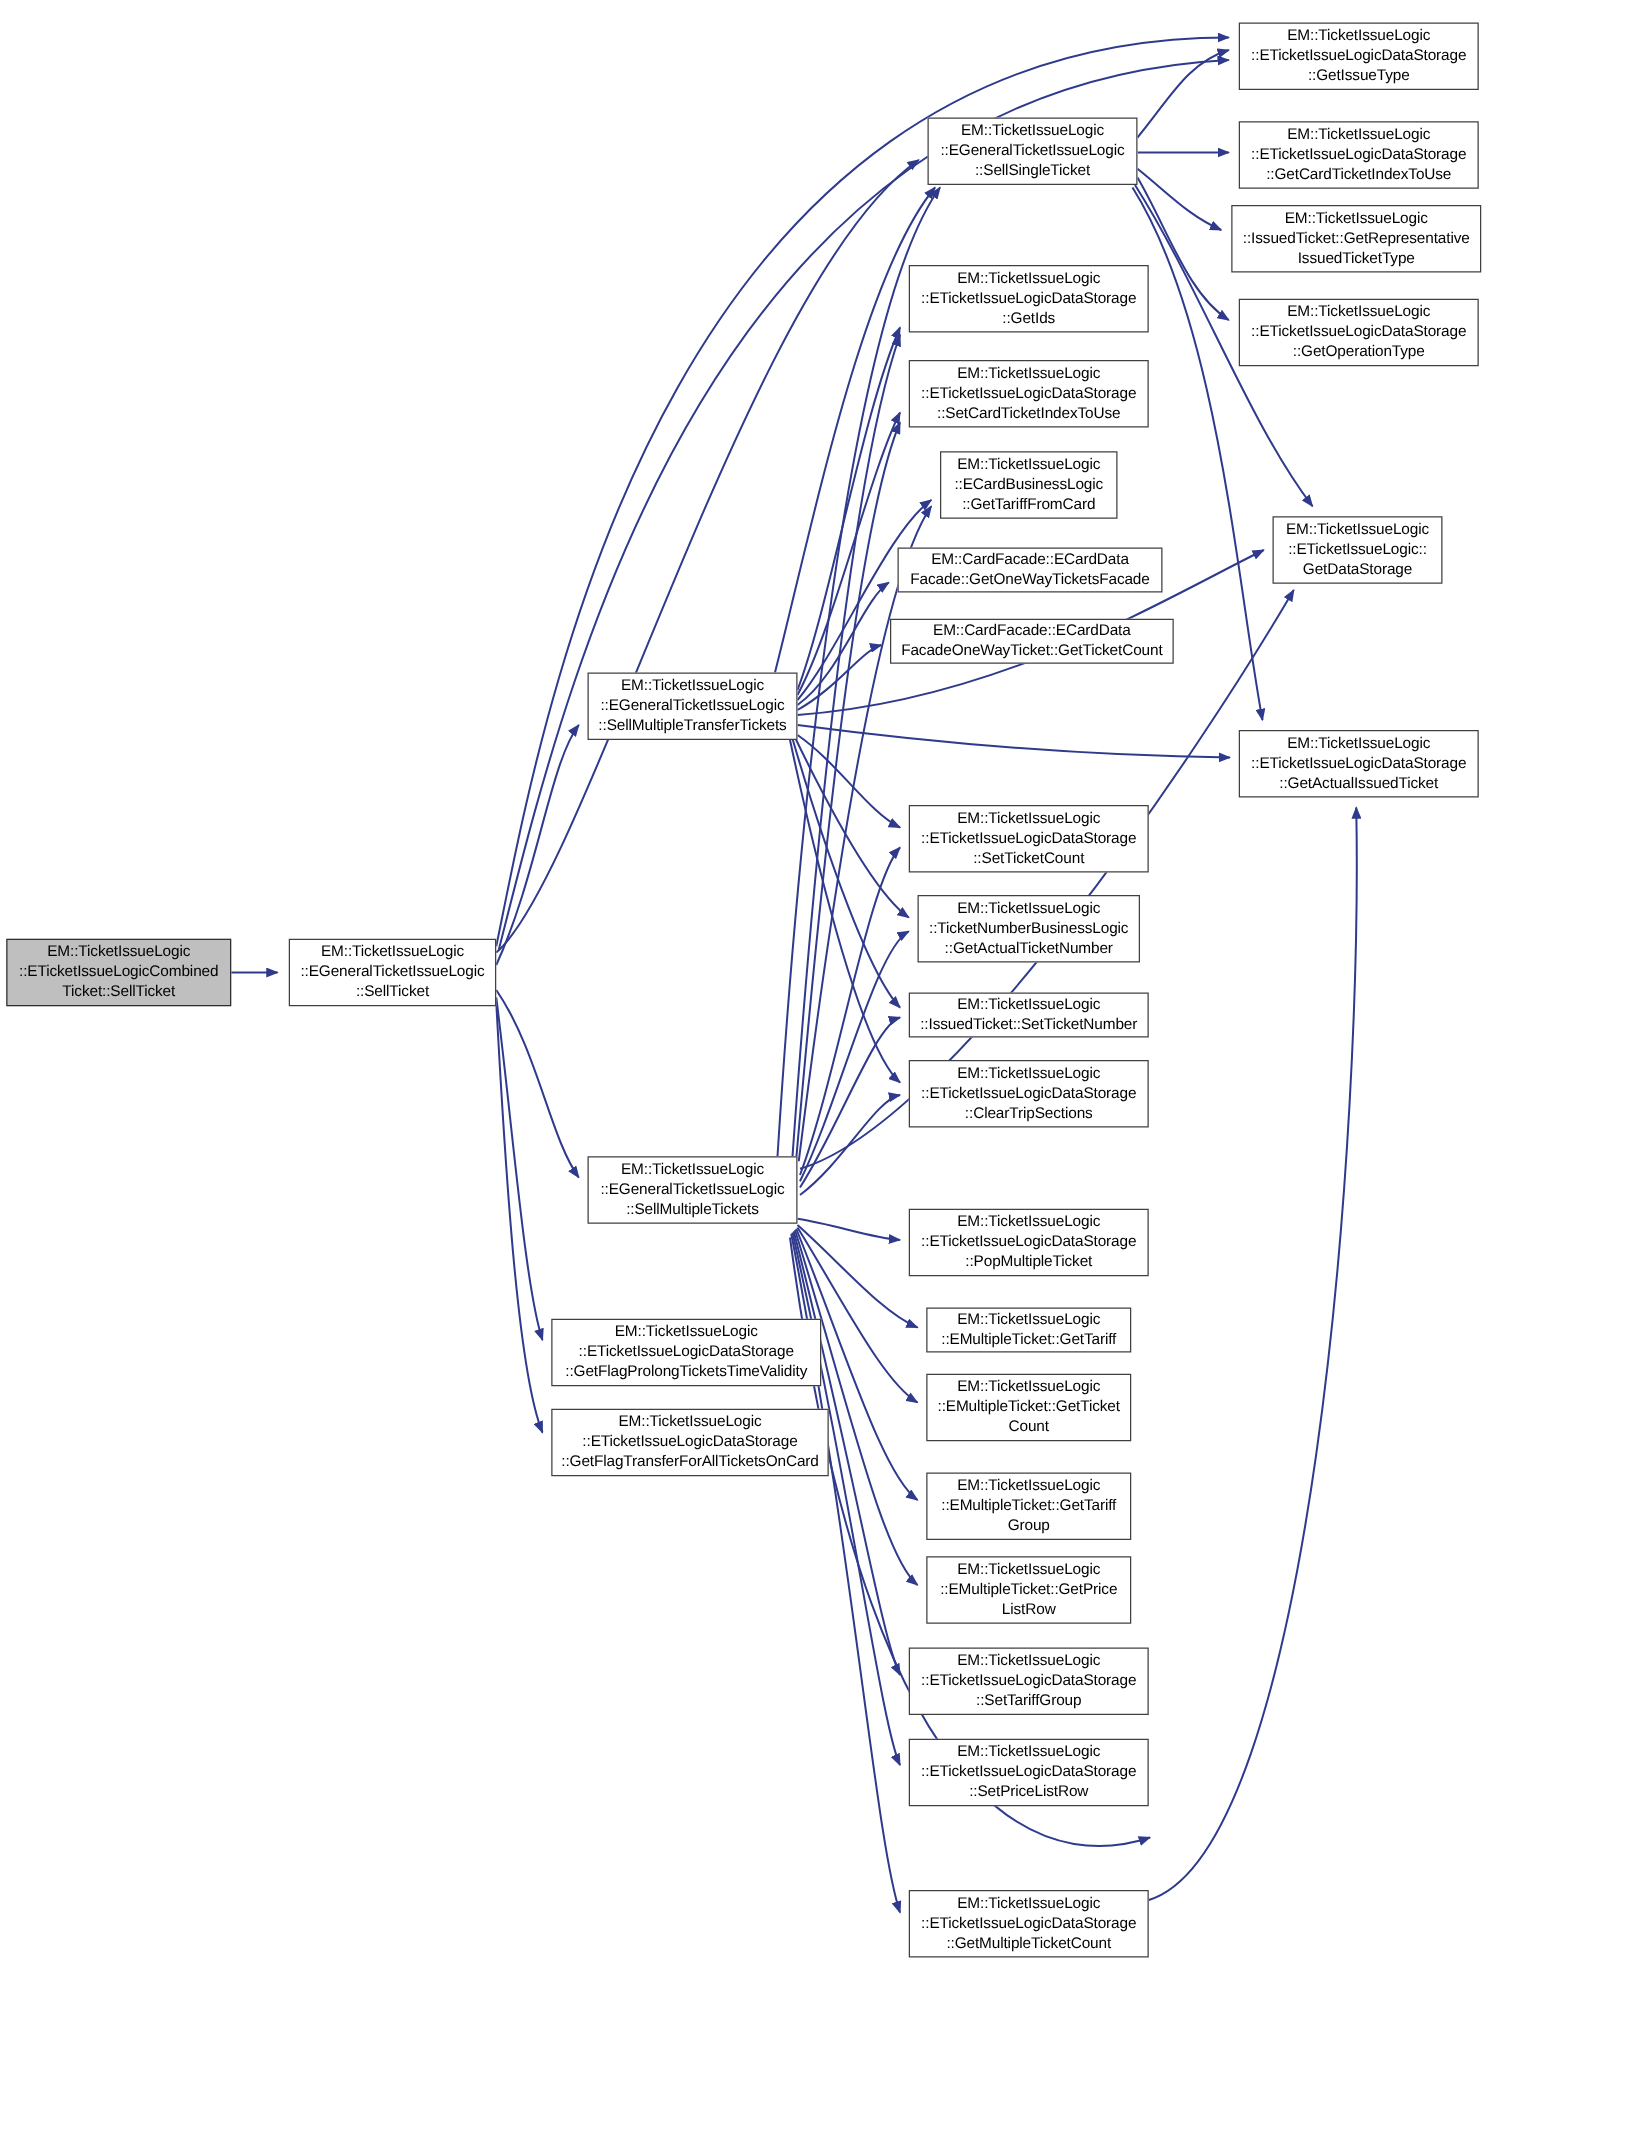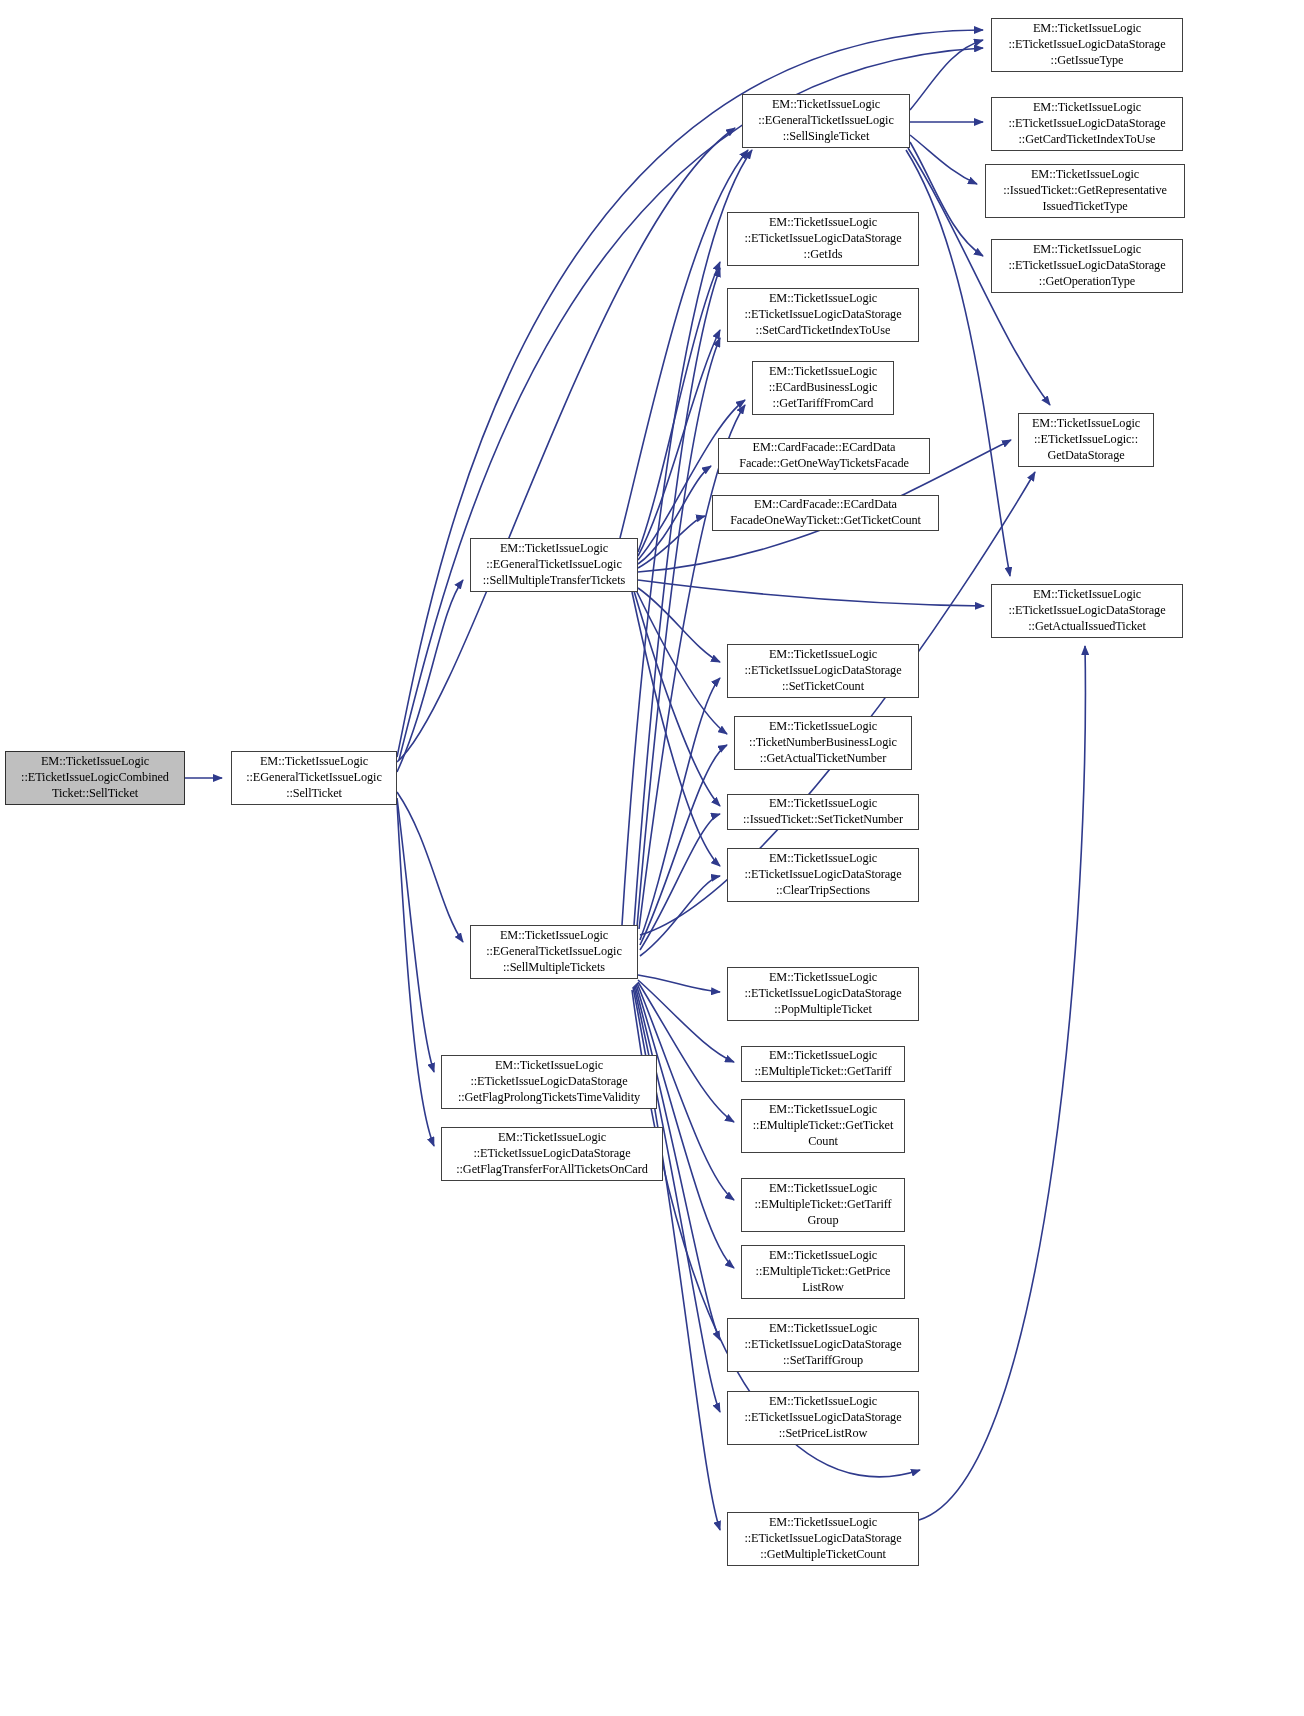--- a/index.html
+++ b/index.html
@@ -28,21 +28,20 @@
     font-size:12.3px;
     line-height:1.30;
     text-align:center;
     display:flex;
     flex-direction:column;
     align-items:center;
     justify-content:center;
     padding:2px 3px;
     white-space:pre-line;
     letter-spacing:-0.1px;
-    font-family:Liberation Serif, serif;
   }
   .node.root{
     background:#bfbfbf;
     border:1px solid #303030;
   }
   .node span{ display:block; width:100%; }
 </style>
 </head>
 <body>
 

